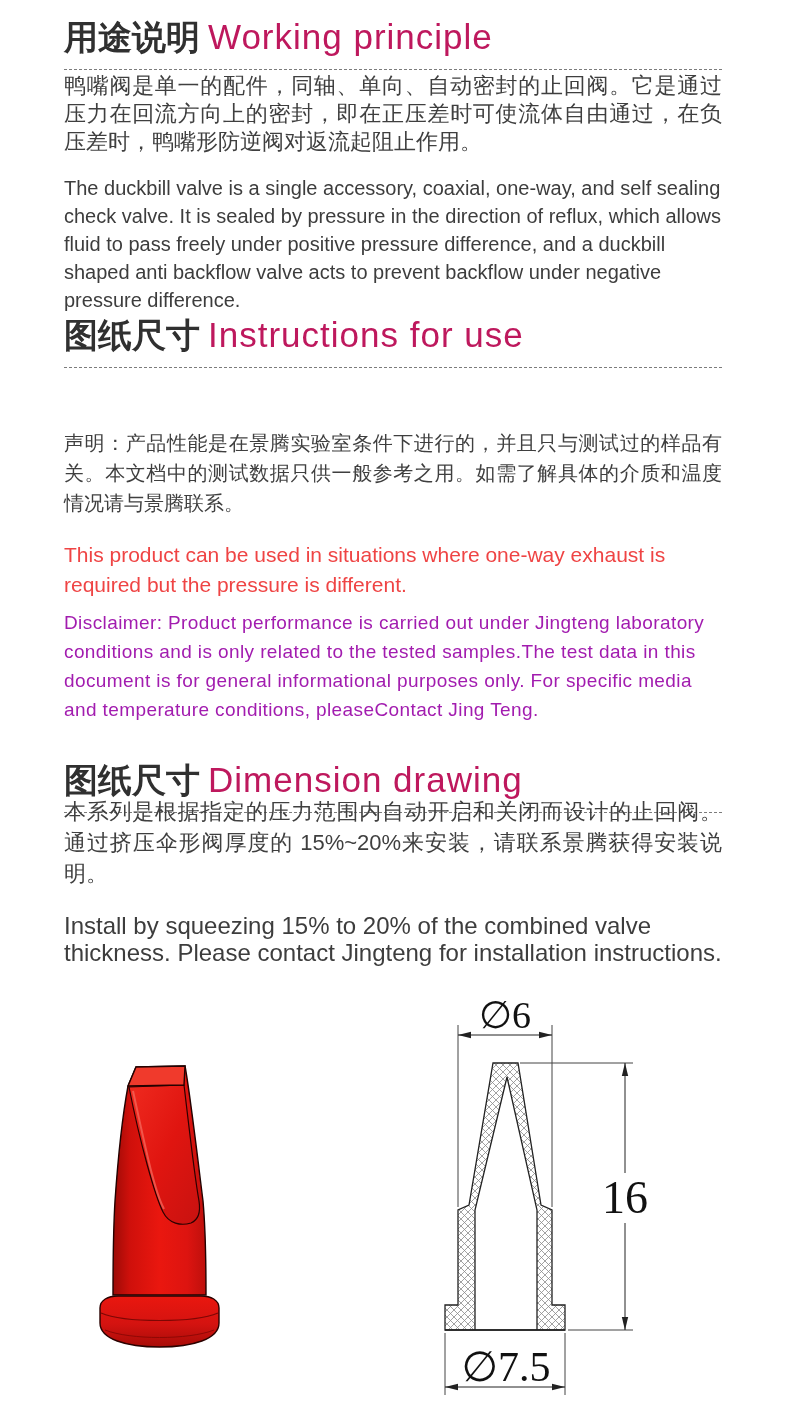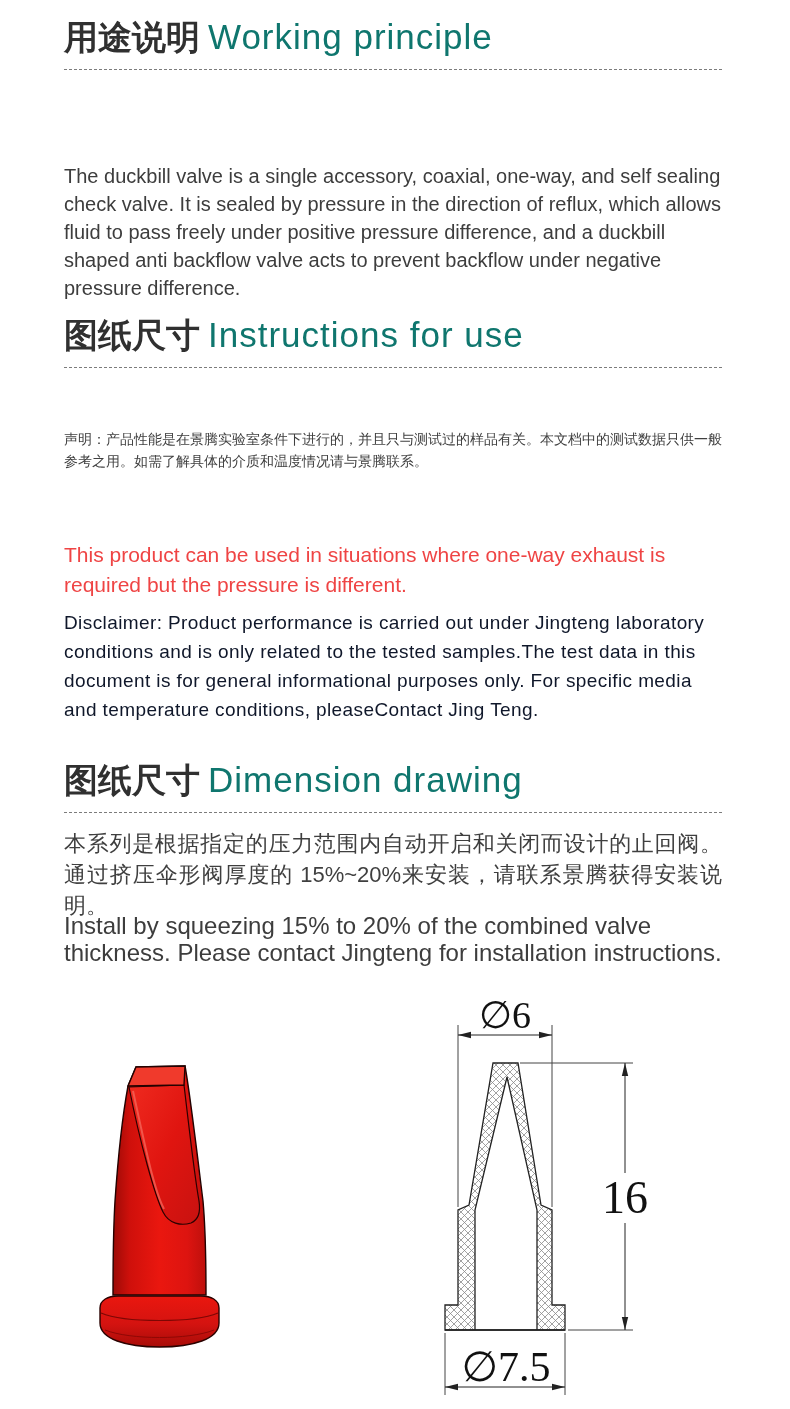--- a/index.html
+++ b/index.html
@@ -9,62 +9,65 @@
     color:#3b3b3b;overflow:hidden;
   }
   .blk{position:absolute;left:64px;width:658px;}
   h2.sec-title{
     margin:0;padding:0 0 9px 0;
     border-bottom:1px dashed #7c7c7c;
     font-size:34px;line-height:46px;font-weight:700;color:#303030;
     white-space:nowrap;
   }
   h2.sec-title .t-en{
-    font-weight:400;font-size:35px;letter-spacing:1px;color:#0f766e;margin-left:8px;
+    font-weight:400;font-size:35px;letter-spacing:1px;color:#be185d;margin-left:8px;
   }
   p{margin:0;}
   .cn-body{font-size:22px;line-height:28px;color:#3f3f3f;text-align:justify;}
-  .cn-small{font-size:14px;line-height:22px;color:#3f3f3f;text-align:justify;}
+  .cn-small{font-size:20px;line-height:30px;color:#3f3f3f;text-align:justify;}
   .en-body{font-size:20px;line-height:28px;color:#3d3d3d;}
   .en-usage{font-size:21px;line-height:30px;color:#ef4444;}
-  .en-disc{font-size:19px;line-height:29px;letter-spacing:0.4px;color:#0f172a;}
+  .en-disc{font-size:19px;line-height:29px;letter-spacing:0.4px;color:#a21caf;}
   .en-install{font-size:24px;line-height:27px;color:#3d3d3d;}
   .fig{position:absolute;}
   svg{display:block;}
   .dim-text{font-family:"Liberation Serif","DejaVu Serif",serif;fill:#111;}
 </style>
 </head>
 <body>
 
 <div class="page">
 
   <div class="blk" style="top:14px">
     <h2 class="sec-title"><span class="t-cn">用途说明</span><span class="t-en">Working principle</span></h2>
   </div>
-  <div class="blk" style="top:162px">
+  <div class="blk" style="top:72px">
+    <p class="cn-body">鸭嘴阀是单一的配件，同轴、单向、自动密封的止回阀。它是通过压力在回流方向上的密封，即在正压差时可使流体自由通过，在负压差时，鸭嘴形防逆阀对返流起阻止作用。</p>
+  </div>
+  <div class="blk" style="top:174px">
     <p class="en-body">The duckbill valve is a single accessory, coaxial, one-way, and self sealing check valve. It is sealed by pressure in the direction of reflux, which allows fluid to pass freely under positive pressure difference, and a duckbill shaped anti backflow valve acts to prevent backflow under negative pressure difference.</p>
   </div>
 
   <div class="blk" style="top:312px">
     <h2 class="sec-title"><span class="t-cn">图纸尺寸</span><span class="t-en">Instructions for use</span></h2>
   </div>
   <div class="blk" style="top:428px">
     <p class="cn-small">声明：产品性能是在景腾实验室条件下进行的，并且只与测试过的样品有关。本文档中的测试数据只供一般参考之用。如需了解具体的介质和温度情况请与景腾联系。</p>
   </div>
   <div class="blk" style="top:540px">
     <p class="en-usage">This product can be used in situations where one-way exhaust is required but the pressure is different.</p>
   </div>
   <div class="blk" style="top:608px">
     <p class="en-disc">Disclaimer: Product performance is carried out under Jingteng laboratory conditions and is only related to the tested samples.The test data in this document is for general informational purposes only. For specific media and temperature conditions, pleaseContact Jing Teng.</p>
   </div>
 
   <div class="blk" style="top:757px">
     <h2 class="sec-title"><span class="t-cn">图纸尺寸</span><span class="t-en">Dimension drawing</span></h2>
   </div>
-  <div class="blk" style="top:828px">
+  <div class="blk" style="top:796px">
     <p class="cn-body" style="line-height:31px">本系列是根据指定的压力范围内自动开启和关闭而设计的止回阀。通过挤压伞形阀厚度的 15%~20%来安装，请联系景腾获得安装说明。</p>
   </div>
   <div class="blk" style="top:912px">
     <p class="en-install">Install by squeezing 15% to 20% of the combined valve thickness. Please contact Jingteng for installation instructions.</p>
   </div>
 
   <div class="fig" style="left:92px;top:1058px">
     <svg width="140" height="295" viewBox="0 0 140 295">
       <defs>
         <linearGradient id="bodyG" x1="0" y1="0" x2="1" y2="0">

